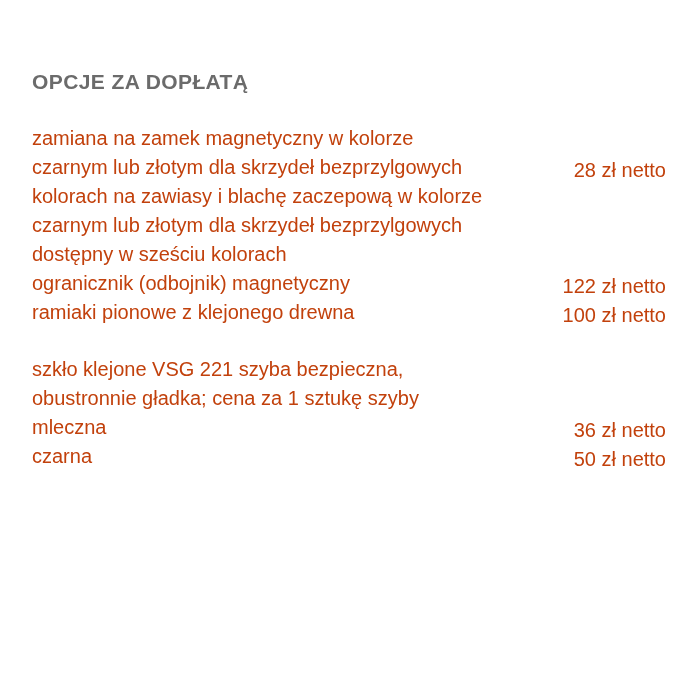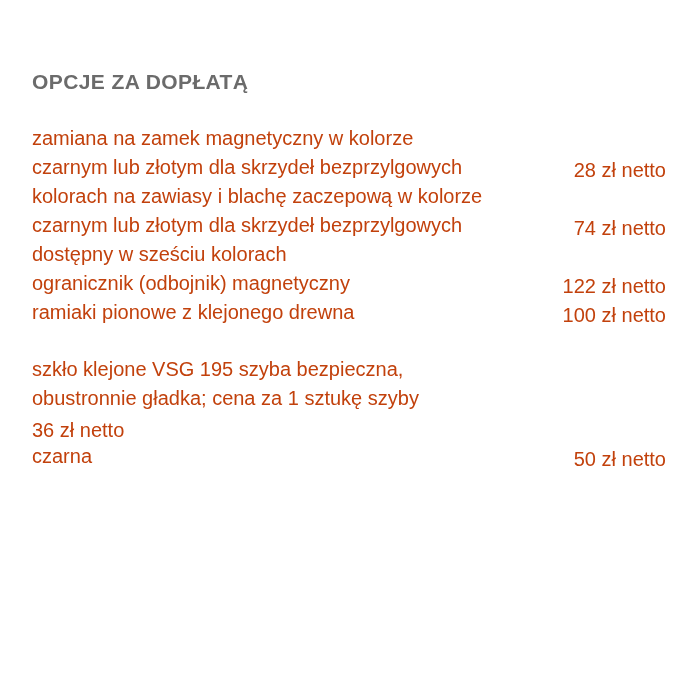--- a/index.html
+++ b/index.html
@@ -66,46 +66,48 @@
         <div>czarnym lub złotym dla skrzydeł bezprzylgowych</div>
       </div>
       <div class="price">28 zł netto</div>
     </div>
 
     <div class="row">
       <div class="desc">
         <div>kolorach na zawiasy i blachę zaczepową w kolorze</div>
         <div>czarnym lub złotym dla skrzydeł bezprzylgowych</div>
       </div>
-      <div class="price">74 zł netto</div>
     </div>
 
     <div class="row">
       <div class="desc">
         <div>dostępny w sześciu kolorach</div>
         <div>ogranicznik (odbojnik) magnetyczny</div>
       </div>
       <div class="price">122 zł netto</div>
     </div>
 
     <div class="row">
       <div class="desc">
         <div>ramiaki pionowe z klejonego drewna</div>
       </div>
       <div class="price">100 zł netto</div>
     </div>
 
     <div class="row group-start">
       <div class="desc">
-        <div>szkło klejone VSG 195 szyba bezpieczna,</div>
+        <div>szkło klejone VSG 221 szyba bezpieczna,</div>
         <div>obustronnie gładka; cena za 1 sztukę szyby</div>
       </div>
     </div>
 
     <div class="row">
+      <div class="desc">
+        <div>mleczna</div>
+      </div>
       <div class="price">36 zł netto</div>
     </div>
 
     <div class="row">
       <div class="desc">
         <div>czarna</div>
       </div>
       <div class="price">50 zł netto</div>
     </div>
 

